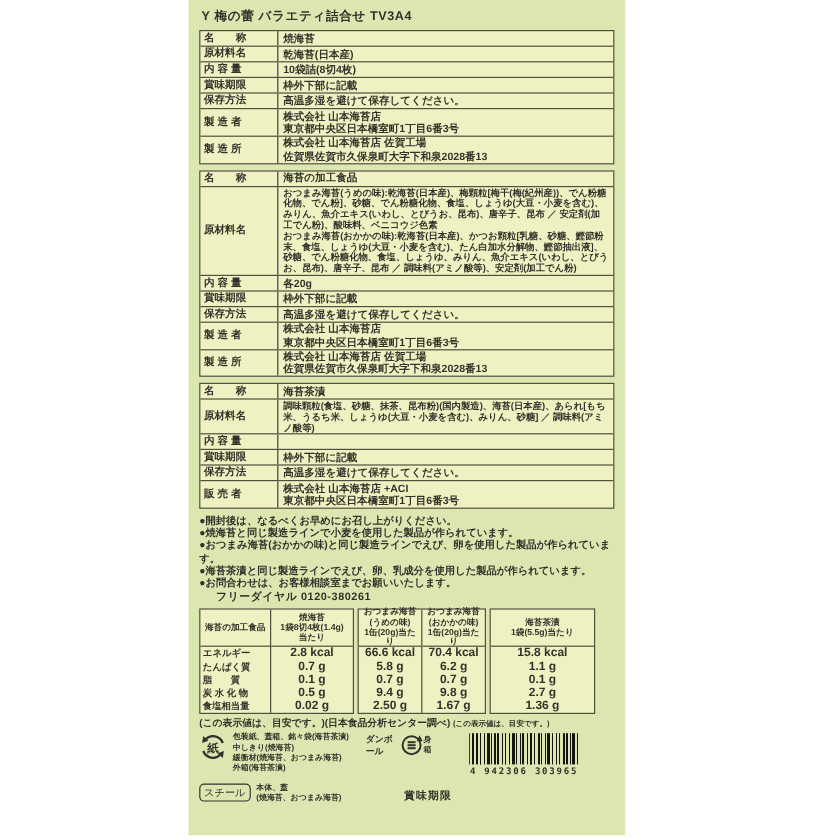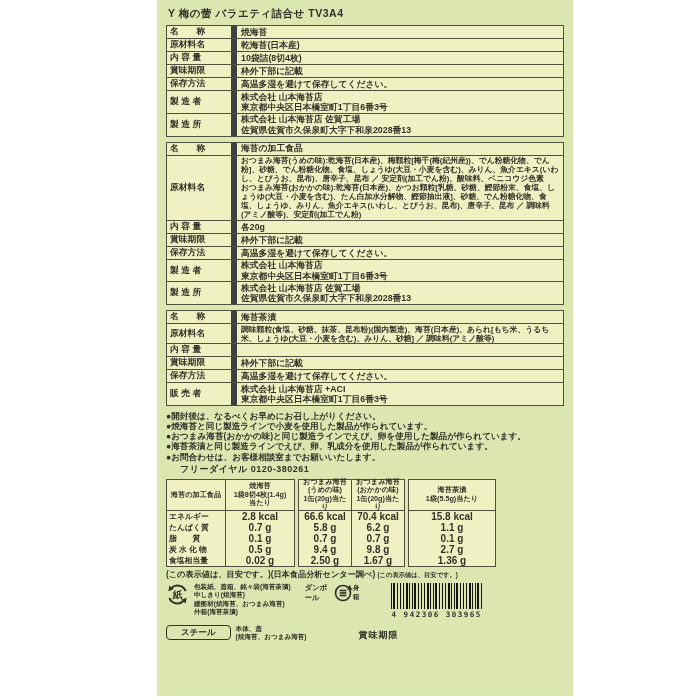--- a/index.html
+++ b/index.html
@@ -1,46 +1,46 @@
 <!DOCTYPE html>
 <html><head>
 <meta charset="utf-8">
 <style>
   html,body{margin:0;padding:0;width:700px;height:700px;background:#ffffff;
     font-family:"Liberation Sans","DejaVu Sans",sans-serif;}
-  .strip{position:absolute;left:157px;top:0;width:416px;height:696px;
+  .strip{position:absolute;left:157px;top:0;width:364px;height:696px;
     background:#dce6b0;box-sizing:border-box;padding:6px 9px 4px 9px;overflow:hidden;
     color:#32322a;font-weight:bold;}
   .title{font-size:10.5px;font-weight:bold;margin:1px 0 4px 2px;letter-spacing:.5px;}
   .itable{border:1.5px solid #50503f;background:#f0f1c2;margin-bottom:5px;}
   .trow{display:flex;border-top:1px solid #50503f;min-height:12px;}
   .trow:first-child{border-top:none;}
-  .th{flex:0 0 58px;border-right:6px solid #404040;padding:0 3px;display:flex;
+  .th{flex:0 0 58px;border-right:1px solid #404040;padding:0 3px;display:flex;
     align-items:center;font-size:8.8px;}
   .td{flex:1;padding:0.5px 4px;font-size:8.8px;line-height:1.18;white-space:pre-line;
     display:flex;align-items:center;}
   .td.ing{font-size:7.8px;line-height:1.16;}
   .notes{margin:2px 0 3px 0;}
   .note{font-size:8.6px;line-height:1.18;}
   .phone{font-size:9px;margin:1px 0 2px 14px;letter-spacing:.5px;}
   .nwrap{display:flex;gap:3px;align-items:stretch;}
   .nbox{border:1.5px solid #50503f;background:#f0f1c2;display:flex;}
   .ncol{display:flex;flex-direction:column;}
   .ncol + .ncol{border-left:1px solid #50503f;}
   .nhead{border-bottom:1px solid #50503f;font-size:7.2px;line-height:1.15;text-align:center;
     height:30px;display:flex;align-items:center;justify-content:center;white-space:pre-line;padding:0 1px;}
   .nlab{font-size:7.8px;line-height:11px;padding-left:2px;}
   .nval{font-size:10px;line-height:11px;text-align:center;}
   .c-lab{width:58px;} .c-yaki{width:68px;} .c-ume{width:52px;} .c-oka{width:52px;} .c-cha{width:86px;}
   .nnote{font-size:8.2px;margin:2px 0 3px 0;white-space:nowrap;}
   .nnote .tiny{font-size:6.3px;}
   .rrow{display:flex;align-items:flex-start;margin-top:3px;}
   .ritems{font-size:6.6px;line-height:1.3;white-space:pre-line;margin-left:5px;font-weight:bold;}
-  .mark-box{border:1.5px solid #32322a;border-radius:4px;padding:0 14px;font-size:8.5px;
-    font-weight:bold;line-height:13px;white-space:nowrap;}
+  .mark-box{border:1.5px solid #32322a;border-radius:4px;padding:0 3px;font-size:8.5px;
+    font-weight:normal;line-height:13px;white-space:nowrap;}
   .cardboard{margin-left:14px;display:flex;align-items:center;width:58px;}
   .cardboard .clabel{font-size:7.4px;}
   .ctarget{font-size:6.6px;}
   .bar-block{margin-left:28px;display:flex;flex-direction:column;align-items:center;}
   .bars{width:92px;height:26px;background:
     repeating-linear-gradient(90deg,#15150f 0 1px,transparent 1px 3px),
     repeating-linear-gradient(90deg,transparent 0 2px,#15150f 2px 3px,transparent 3px 7px);}
   .barnum{font-size:7.5px;font-family:"DejaVu Sans Mono",monospace;letter-spacing:1.5px;margin-top:1px;}
   .expiry{font-size:9px;margin-left:52px;margin-top:4px;letter-spacing:1px;}
   svg{display:block;}

